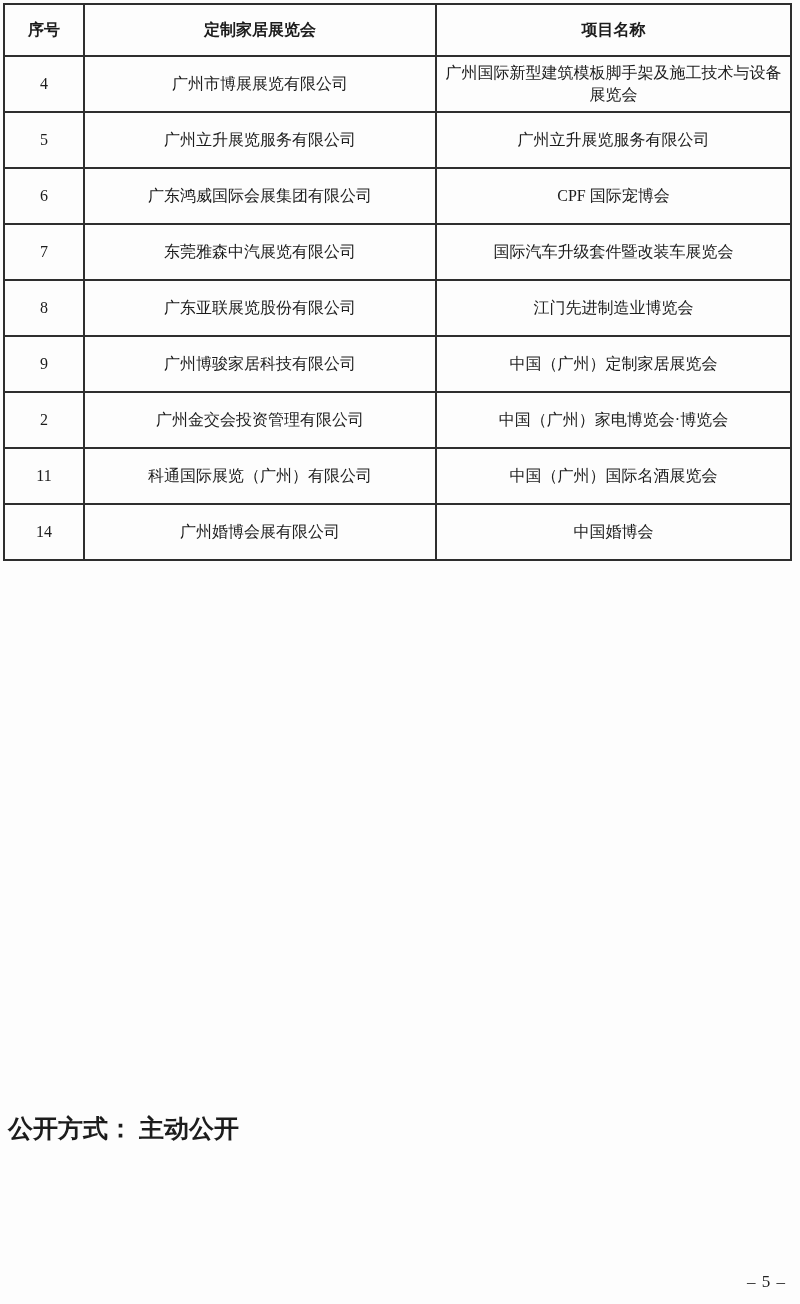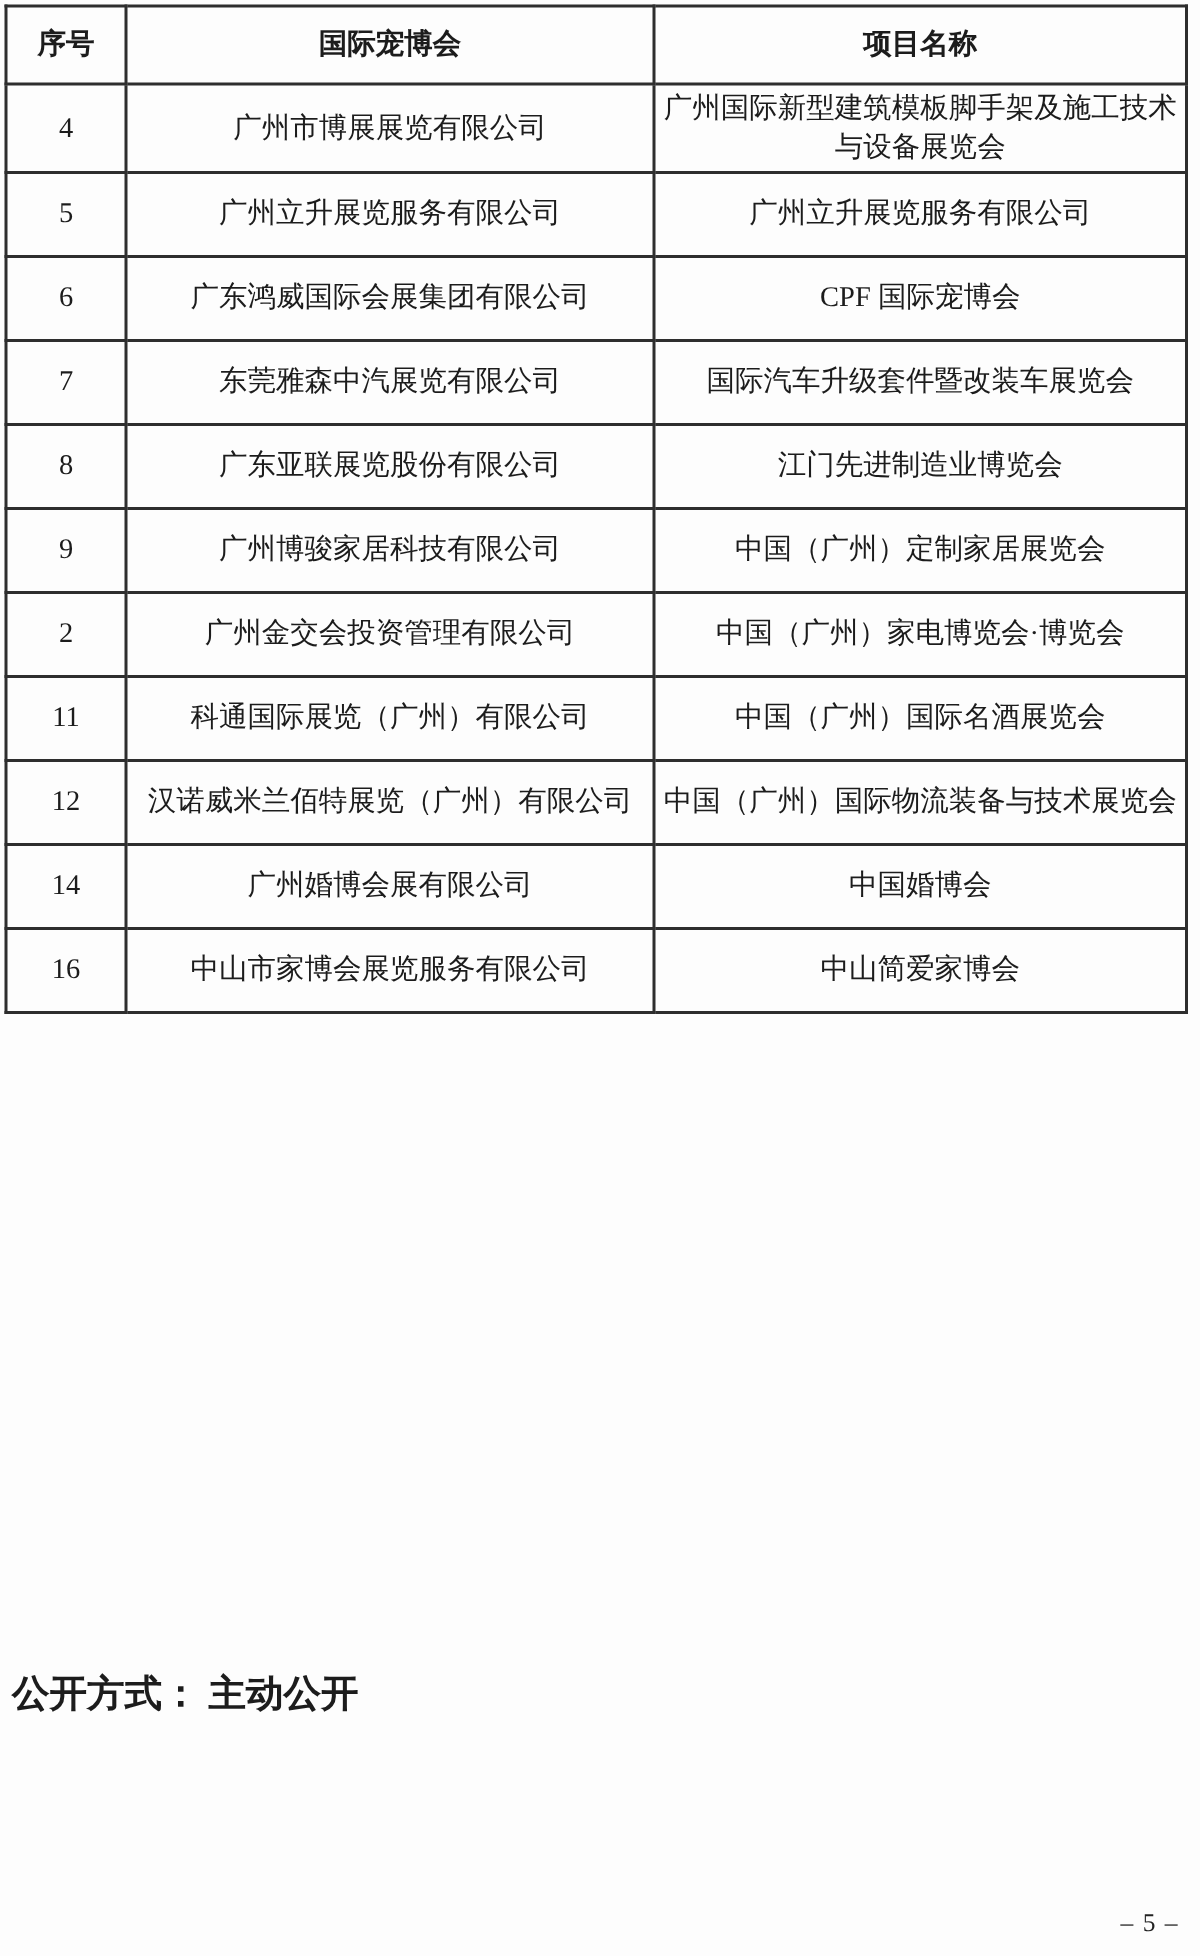--- a/index.html
+++ b/index.html
@@ -20,21 +20,21 @@
     left: 3px;
     top: 3px;
     width: 787px;
     border-collapse: collapse;
     table-layout: fixed;
   }
   .doc-table th, .doc-table td {
     border: 2px solid #2e2e2e;
     text-align: center;
     vertical-align: middle;
-    font-size: 19px;
+    font-size: 16px;
     line-height: 1.35;
     padding: 3px 4px;
     word-break: break-all;
   }
   .doc-table th {
     font-weight: bold;
     height: 44px;
   }
   .doc-table td {
     height: 48px;
@@ -73,21 +73,21 @@
 
 <table class="doc-table">
   <colgroup>
     <col class="col-no">
     <col class="col-company">
     <col class="col-project">
   </colgroup>
   <thead>
     <tr>
       <th>序号</th>
-      <th>国际宠博会</th>
+      <th>定制家居展览会</th>
       <th>项目名称</th>
     </tr>
   </thead>
   <tbody>
     <tr>
       <td>4</td>
       <td>广州市博展展览有限公司</td>
       <td>广州国际新型建筑模板脚手架及施工技术与设备展览会</td>
     </tr>
     <tr>
@@ -119,33 +119,23 @@
       <td>2</td>
       <td>广州金交会投资管理有限公司</td>
       <td>中国（广州）家电博览会·博览会</td>
     </tr>
     <tr>
       <td>11</td>
       <td>科通国际展览（广州）有限公司</td>
       <td>中国（广州）国际名酒展览会</td>
     </tr>
     <tr>
-      <td>12</td>
-      <td>汉诺威米兰佰特展览（广州）有限公司</td>
-      <td>中国（广州）国际物流装备与技术展览会</td>
-    </tr>
-    <tr>
       <td>14</td>
       <td>广州婚博会展有限公司</td>
       <td>中国婚博会</td>
-    </tr>
-    <tr>
-      <td>16</td>
-      <td>中山市家博会展览服务有限公司</td>
-      <td>中山简爱家博会</td>
     </tr>
   </tbody>
 </table>
 
 <div class="footer-disclosure">
   <span class="label">公开方式：</span><span class="value">主动公开</span>
 </div>
 
 <div class="page-number">– 5 –</div>
 

